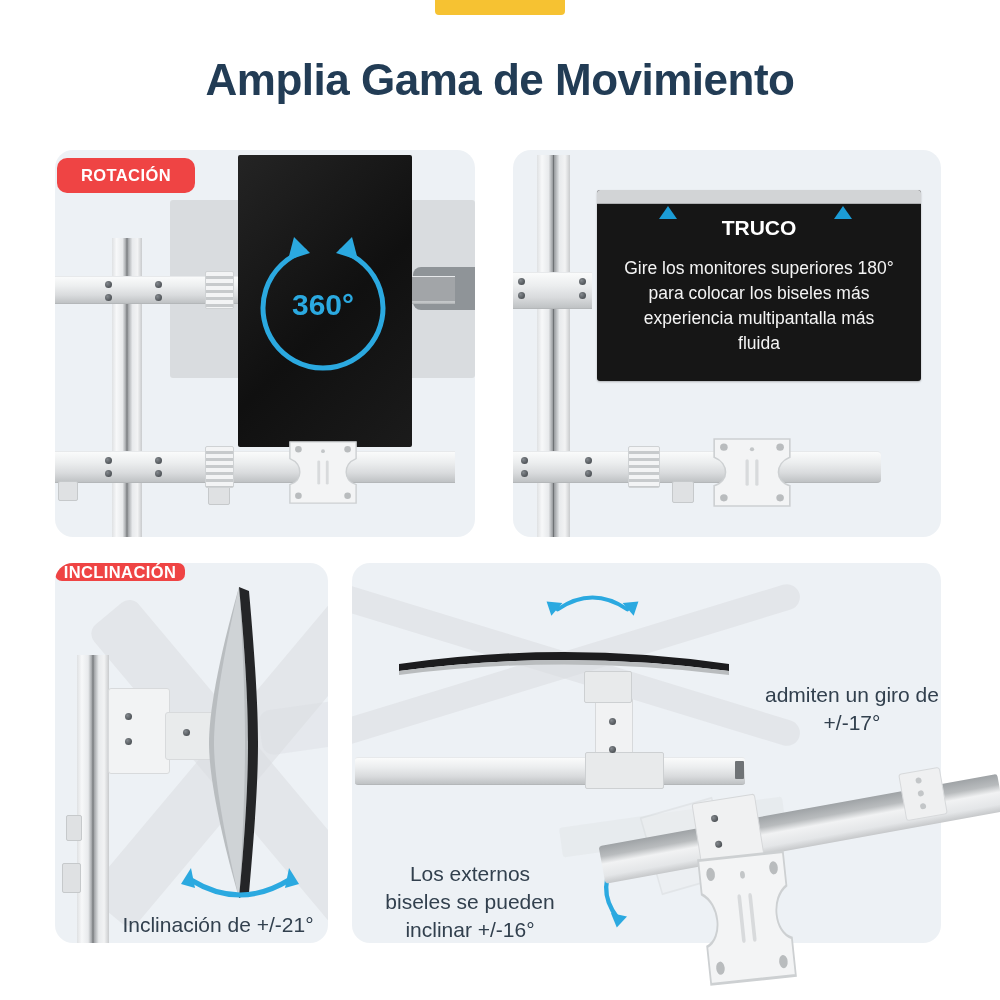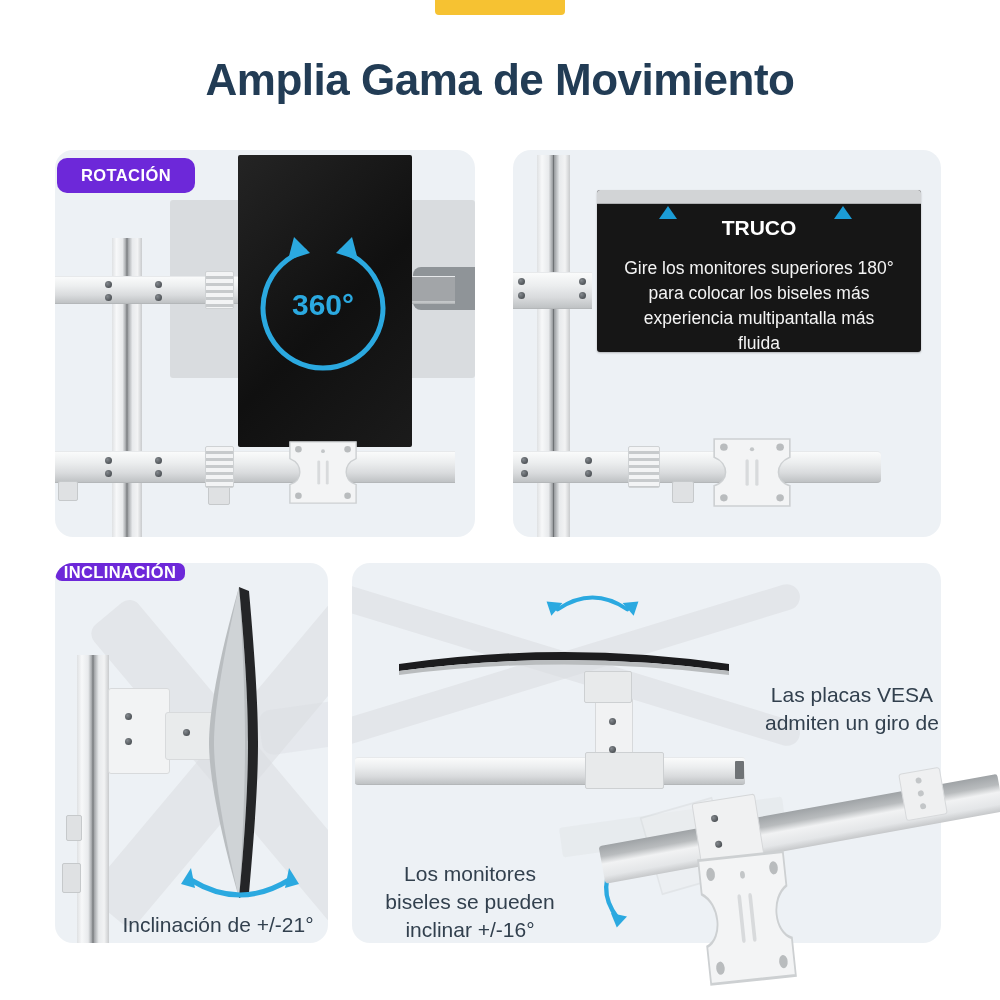--- a/index.html
+++ b/index.html
@@ -13,21 +13,21 @@
               color:#223c55;letter-spacing:-0.5px;margin:0;}
 
   
   .card{position:absolute;background:#edf1f5;border-radius:18px;overflow:hidden;}
   .card-rot-left {left:55px; top:150px;width:420px;height:387px;}
   .card-rot-right{left:513px;top:150px;width:428px;height:387px;}
   .card-incl     {left:55px; top:563px;width:273px;height:380px;}
   .card-giro     {left:352px;top:563px;width:589px;height:380px;}
 
   .pill{position:absolute;display:flex;align-items:center;justify-content:center;
-        background:#6d28d9;color:#ffffff;font-weight:bold;font-size:16.5px;letter-spacing:.4px;
+        background:#ef4444;color:#ffffff;font-weight:bold;font-size:16.5px;letter-spacing:.4px;
         border-radius:10px;z-index:9;}
 
   
   .pole{position:absolute;background:linear-gradient(90deg,#dfe1e3 0%,#f7f8f9 15%,#e8eaec 35%,
         #9ea1a4 47%,#6f7275 50%,#9ea1a4 53%,#e8eaec 68%,#f2f3f4 85%,#c9cbcd 100%);}
   .bar{position:absolute;background:linear-gradient(180deg,#fafbfb 0%,#eceeef 35%,#d9dbdd 70%,#bfc2c4 100%);
        border-top:1px solid #e7e9eb;border-bottom:1px solid #b4b7b9;}
   .screw{position:absolute;width:7px;height:7px;border-radius:50%;
          background:radial-gradient(circle at 35% 35%,#84898e,#3a3e42);}
   .rib{position:absolute;background:repeating-linear-gradient(180deg,#f3f4f5 0 4px,#c7cacc 4px 7px);
@@ -41,21 +41,21 @@
   .rot-circle{position:absolute;left:10px;top:75px;width:150px;height:150px;display:flex;
         align-items:center;justify-content:center;}
   .rot-circle svg{position:absolute;inset:0;}
   .deg-label{color:#2ba9e0;font-size:30px;font-weight:bold;z-index:2;}
   .ghost-monitor-land{left:115px;top:50px;width:305px;height:178px;border-radius:3px;z-index:1;}
   .ghost-mount{position:absolute;left:358px;top:117px;width:62px;height:43px;background:#8f9498;
         border-radius:8px 0 0 8px;z-index:2;}
   .bar-shadow-seg{position:absolute;background:#a2a5a8;z-index:3;}
 
   
-  .truco{position:absolute;left:84px;top:40px;width:324px;height:162px;background:#161616;
+  .truco{position:absolute;left:84px;top:40px;width:324px;height:191px;background:#161616;
          border-radius:3px;z-index:4;box-shadow:0 1px 2px rgba(0,0,0,.25);}
   .truco-topbar{position:absolute;left:0;top:0;width:100%;height:13px;background:#d2d4d6;
          border-bottom:1px solid #aeb0b2;border-radius:3px 3px 0 0;}
   .tri-up{position:absolute;width:0;height:0;border-left:9px solid transparent;
          border-right:9px solid transparent;border-bottom:13px solid #1b9cd6;}
   .truco-title{position:absolute;left:0;top:26px;width:100%;text-align:center;color:#ffffff;
          font-size:21px;font-weight:bold;}
   .truco-body{position:absolute;left:0;top:54px;width:100%;text-align:center;color:#f4f4f4;
          font-size:17.5px;line-height:25px;margin-top:12px;}
   .truco-body div{white-space:nowrap;}
@@ -230,25 +230,25 @@
 
     <div class="rail-bracket" style="left:232px;top:108px;width:46px;height:30px;"></div>
     <div class="post" style="left:243px;top:135px;width:36px;height:72px;"></div>
     <div class="screw" style="left:257px;top:155px;z-index:5;"></div>
     <div class="screw" style="left:257px;top:183px;z-index:5;"></div>
     <div class="bar" style="left:3px;top:194px;width:390px;height:26px;z-index:2;border-radius:3px;"></div>
     <div class="rail-bracket" style="left:233px;top:189px;width:77px;height:35px;"></div>
     <div class="mini-cap" style="left:383px;top:198px;width:9px;height:18px;"></div>
 
     <div class="caption" style="left:400px;top:118px;width:200px;">
-      <div>Las placas VESA</div>
       <div>admiten un giro de</div>
+      <div>+/-17°</div>
     </div>
     <div class="caption" style="left:18px;top:297px;width:200px;">
-      <div>Los monitores</div>
+      <div>Los externos</div>
       <div>biseles se pueden</div>
       <div>inclinar +/-16°</div>
     </div>
 
     <svg class="abs" style="left:213px;top:282px;width:90px;height:85px;z-index:5;" viewBox="0 0 50 100">
       <path d="M36,12 Q6,50 34,86" fill="none" stroke="#2ba9e0" stroke-width="5" stroke-linecap="round"></path>
       <path d="M28,16 L37,1 L45,16 Z" fill="#2ba9e0"></path>
       <path d="M26,80 L45,84 L33,97 Z" fill="#2ba9e0"></path>
     </svg>
 

